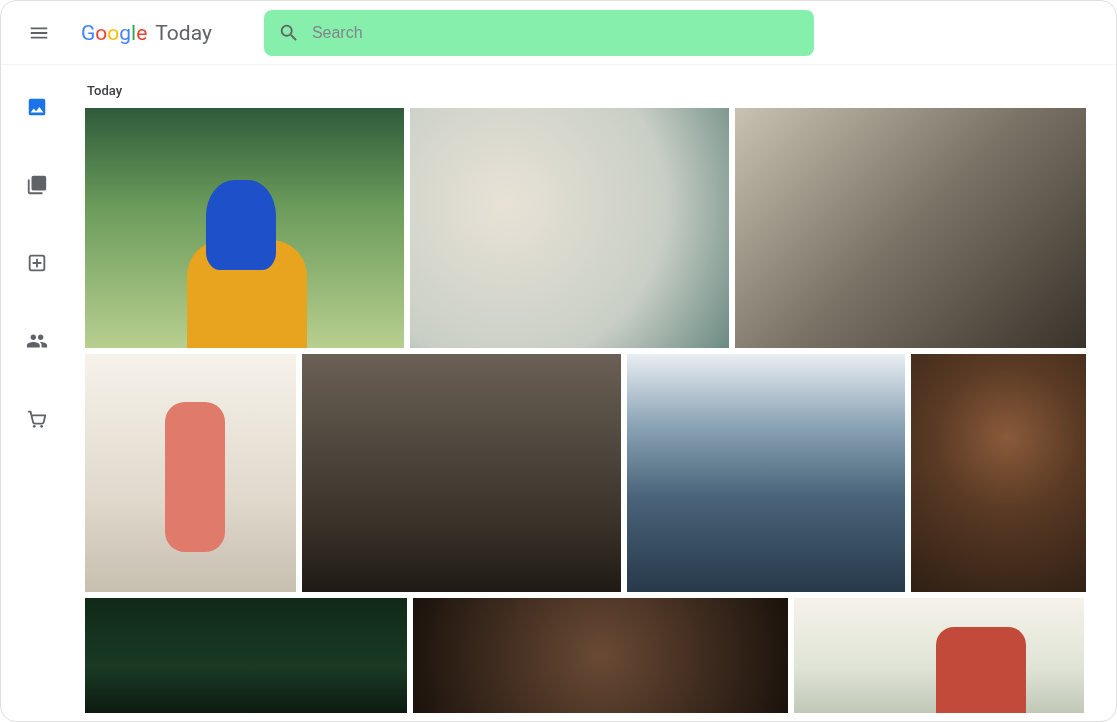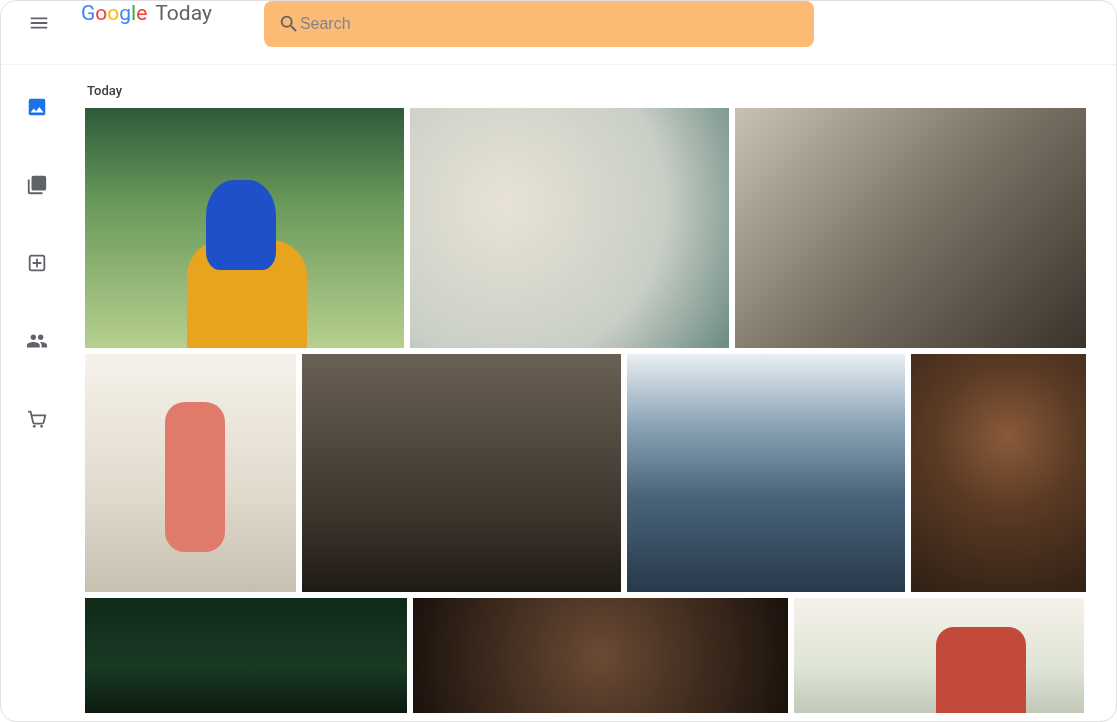--- a/index.html
+++ b/index.html
@@ -10,21 +10,21 @@
     color: #202124;
     width: 1117px;
     height: 722px;
     overflow: hidden;
     border: 1px solid #e0e0e0;
     border-radius: 16px;
     position: relative;
   }
   .header {
     display: flex;
-    align-items: flex-start;
+    align-items: center;
     height: 64px;
     padding: 0 16px;
     gap: 12px;
     border-bottom: 1px solid #f1f3f4;
   }
   .menu-btn {
     width: 44px;
     height: 44px;
     display:flex;
     align-items:center;
@@ -43,26 +43,26 @@
   }
   .logo .g-blue{color:#4285F4;}
   .logo .g-red{color:#EA4335;}
   .logo .g-yellow{color:#FBBC05;}
   .logo .g-green{color:#34A853;}
   .logo .photos-word{color:#5f6368; font-weight:400; margin-left:4px;}
   .search-wrap {
     margin-left: 40px;
     flex: 0 0 550px;
     height: 46px;
-    background:#fdba74;
+    background:#86efac;
     border-radius:8px;
     display:flex;
     align-items:center;
     padding:0 14px;
-    gap:0;
+    gap:12px;
     color:#5f6368;
   }
   .search-wrap input {
     border:none;
     background:transparent;
     outline:none;
     font-size:16px;
     flex:1;
     color:#202124;
   }

